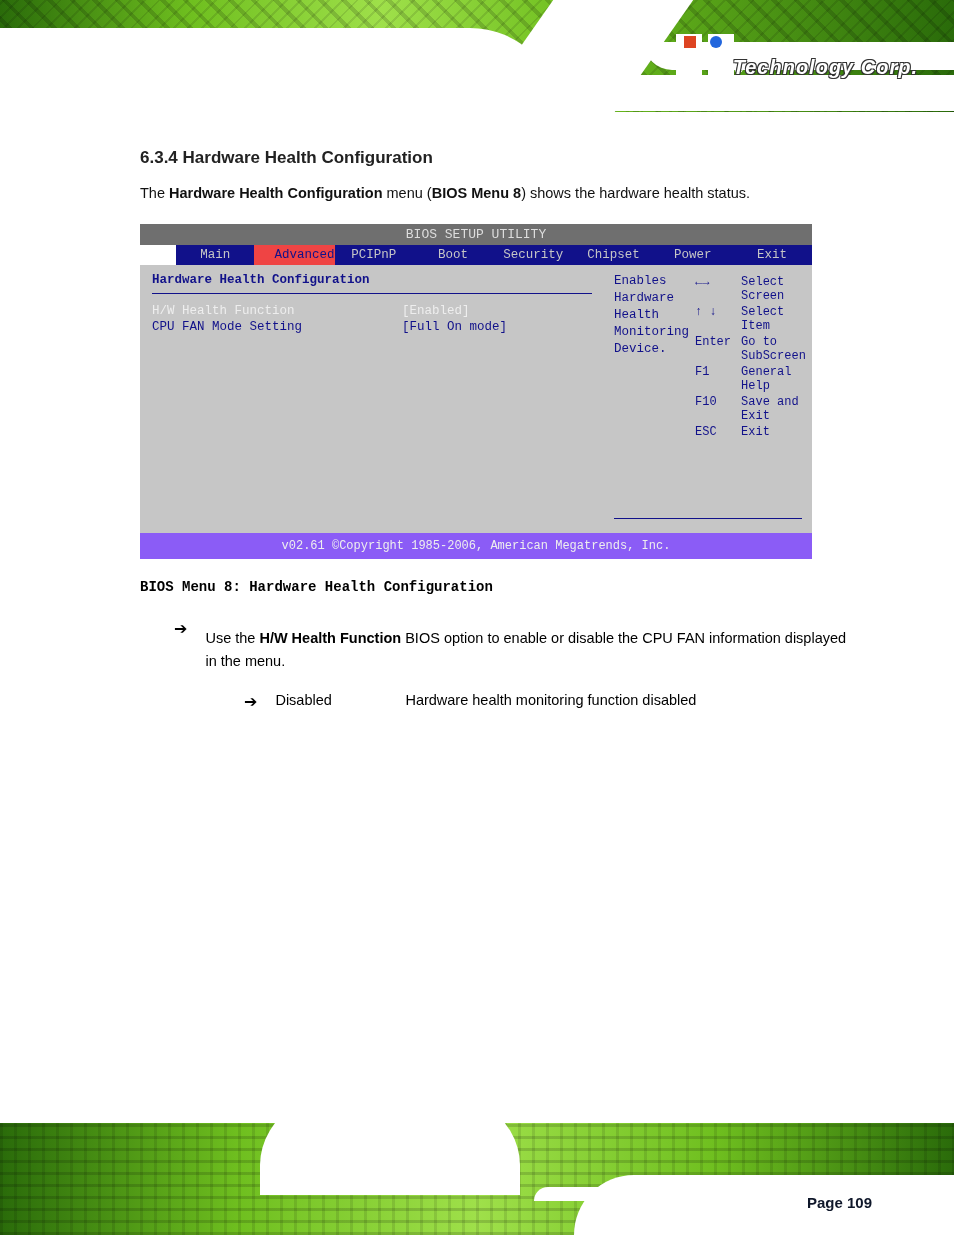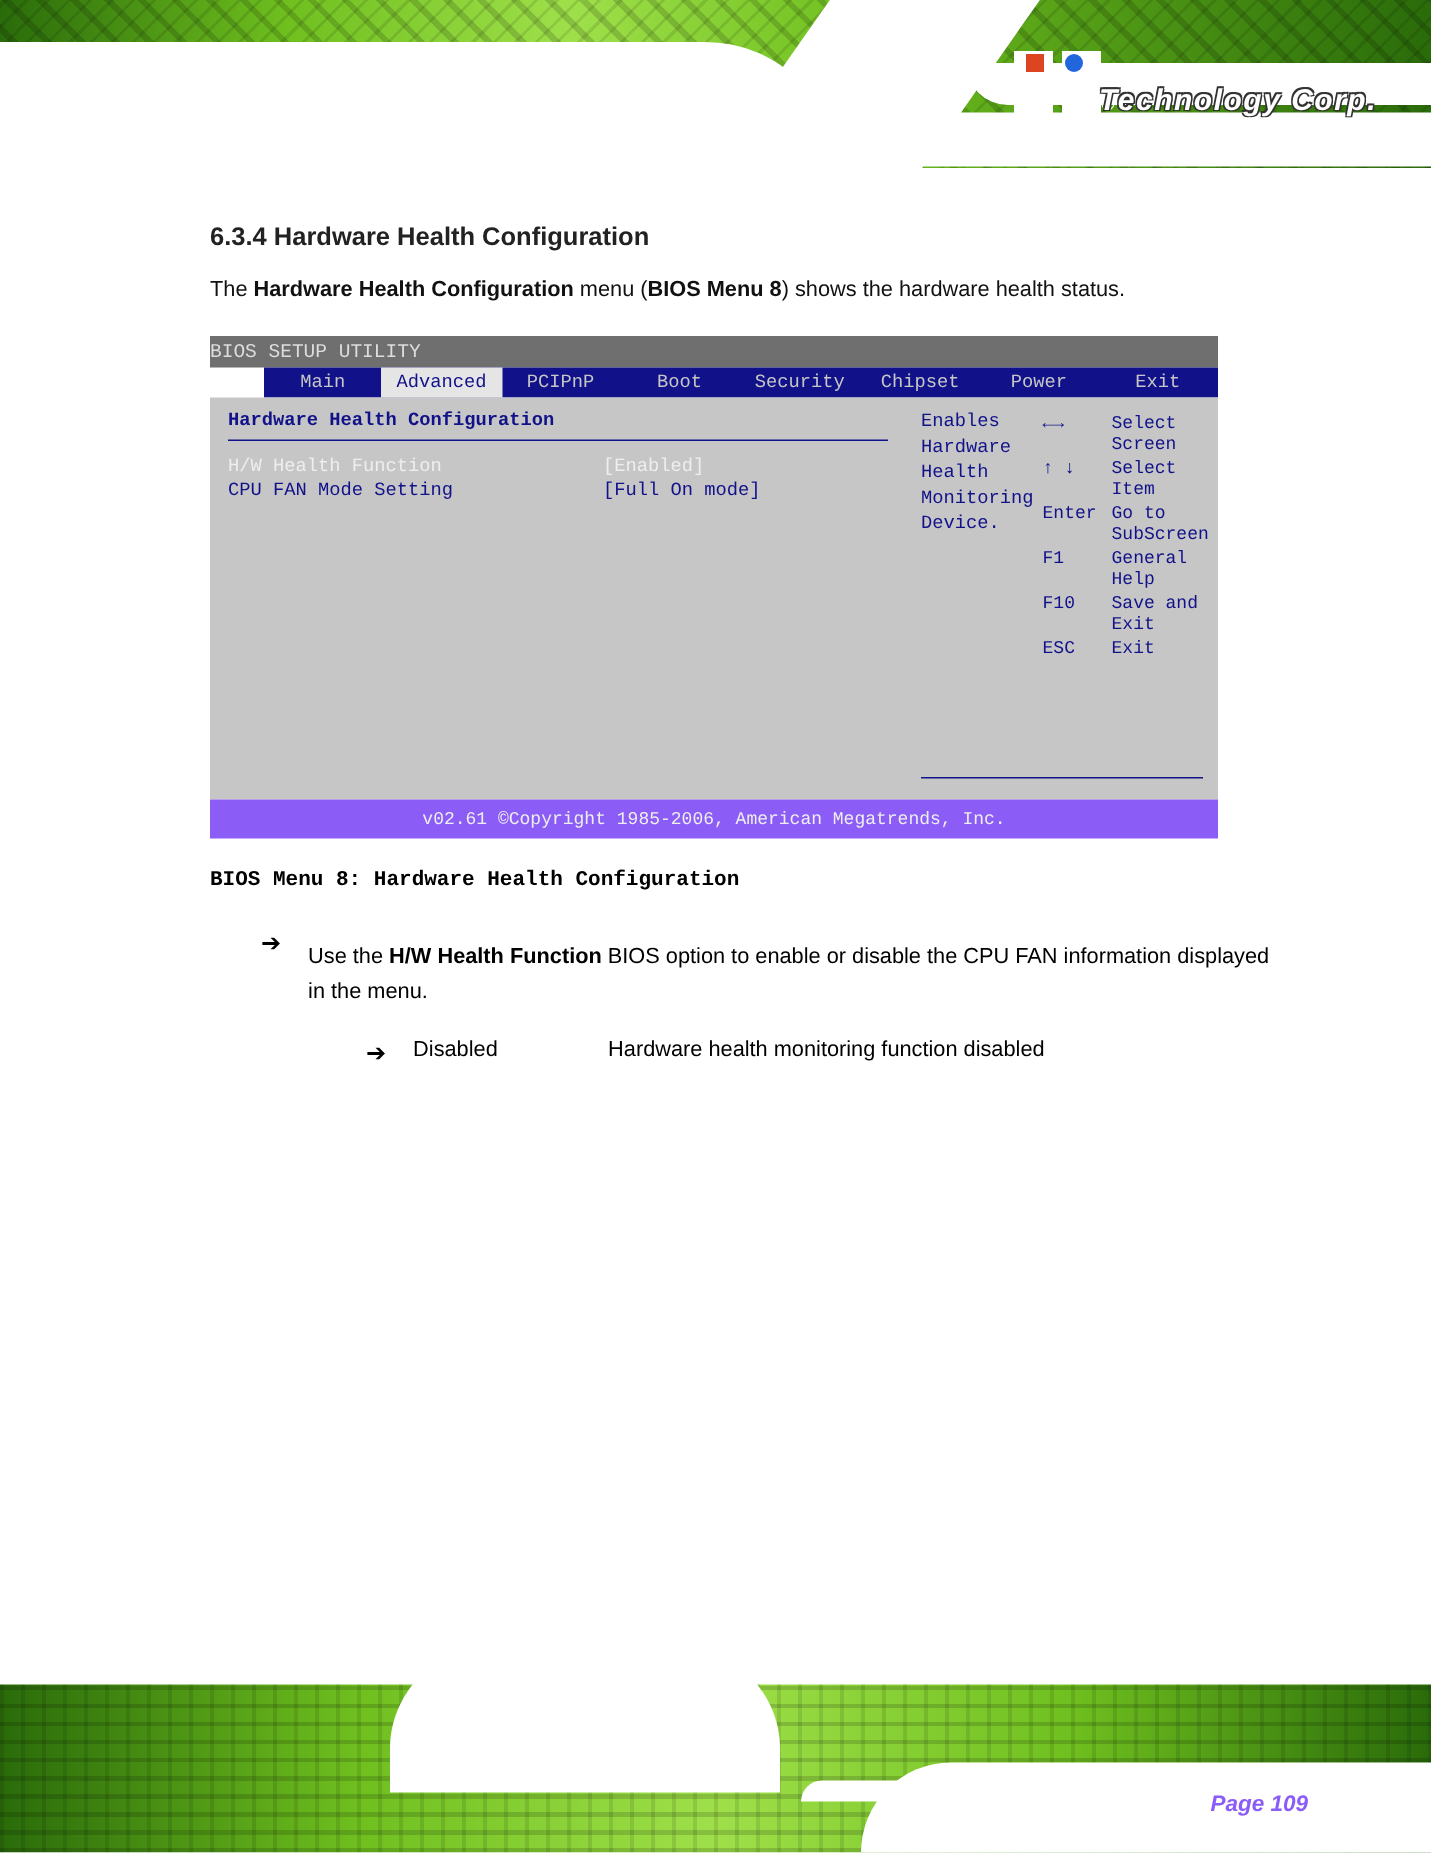--- a/index.html
+++ b/index.html
@@ -37,24 +37,24 @@
   .footer-band { position: absolute; bottom: 34px; right: 0; width: 420px; height: 14px; background: #fff; border-top-left-radius: 14px; }
 
   
   .page { position: absolute; top: 140px; left: 140px; right: 100px; bottom: 140px; }
   .section-title { font-family: Verdana, Arial, sans-serif; font-weight: bold; color: #222; margin-top: 8px; margin-bottom: 14px; }
   h3.section-title { font-size: 17px; }
   p.body { font-size: 14.5px; color: #111; margin-bottom: 20px; line-height: 1.55; font-family: Verdana, Arial, sans-serif; }
 
   
   .bios { width: 672px; margin: 16px 0 20px 0; font-family: "Courier New", monospace; font-size: 12.5px; }
-  .bios-title { background: #6f6f6f; color: #ddd; padding: 3px 0; font-family: "Courier New", monospace; font-size: 13px; }
+  .bios-title { background: #6f6f6f; color: #ddd; text-align: center; padding: 3px 0; font-family: "Courier New", monospace; font-size: 13px; }
   .bios-menu { display: flex; background: #11118a; color: #c6c6c6; margin-left: 36px; }
   .bios-menu div { padding: 3px 0; text-align: center; }
-  .bios-menu div.active { background: #e5e5e5; color: #11118a; }
+  .bios-menu div.active { background: #ef4444; color: #11118a; text-align: right; }
   .bios-body { display: flex; background: #c6c6c6; color: #11118a; height: 268px; }
   .bios-left { flex: 1; padding: 8px 12px 8px 12px; position: relative; }
   .bios-right { width: 208px; padding: 8px 10px; color: #11118a; position: relative; }
   .bios-heading { color: #11118a; font-weight: bold; }
   .bios-rule { border: none; border-top: 1px solid #11118a; margin: 6px 0 10px 0; }
   .bios-hint-divider { position: absolute; bottom: 14px; left: 10px; right: 10px; border-top: 1px solid #11118a; }
   .bios-footer { background: #8b5cf6; color: #eee; font-size: 12px; padding: 6px 6px; text-align: center; font-family: "Courier New", monospace; }
   .arrow { color: #11118a; font-weight: bold; }
   .bios-right table { font-size: 12px; color: #11118a; }
   .bios-right td { padding: 0 4px; vertical-align: top; }
@@ -64,21 +64,21 @@
 
   .opt { font-family: Verdana, Arial, sans-serif; font-size: 14.5px; margin-left: 34px; }
   .opt-row { display: flex; align-items: flex-start; margin-bottom: 20px; }
   .opt-arrow { font-size: 16px; margin-right: 18px; margin-top: 0; }
   .opt-title { font-weight: bold; }
   .opt-body { margin-top: 8px; margin-left: 0; line-height: 1.55; }
   .opt-sub { margin-left: 70px; margin-top: 16px; }
   .opt-sub-row { display: flex; align-items: flex-start; margin-bottom: 22px; }
   .opt-sub-label { display: inline-block; width: 130px; }
 
-  .page-num { position: absolute; bottom: 24px; right: 82px; font-family: Verdana, Arial, sans-serif; font-weight: bold; font-size: 15px; color: #8b5cf6; font-style: italic; }
+  .page-num { position: absolute; bottom: 24px; right: 82px; font-family: Verdana, Arial, sans-serif; font-weight: bold; font-size: 15px; color: #0f172a; }
   .footer-label { position: absolute; bottom: 0; left: 0; font-family: Verdana, Arial, sans-serif; font-weight: bold; font-size: 14px; color: #111; }
 </style>
 </head>
 <body>
 
 <div class="header-deco">
   <div class="header-slash"></div>
   <div class="header-white"></div>
   <div class="header-white2"></div>
   <div class="header-strip"></div>

